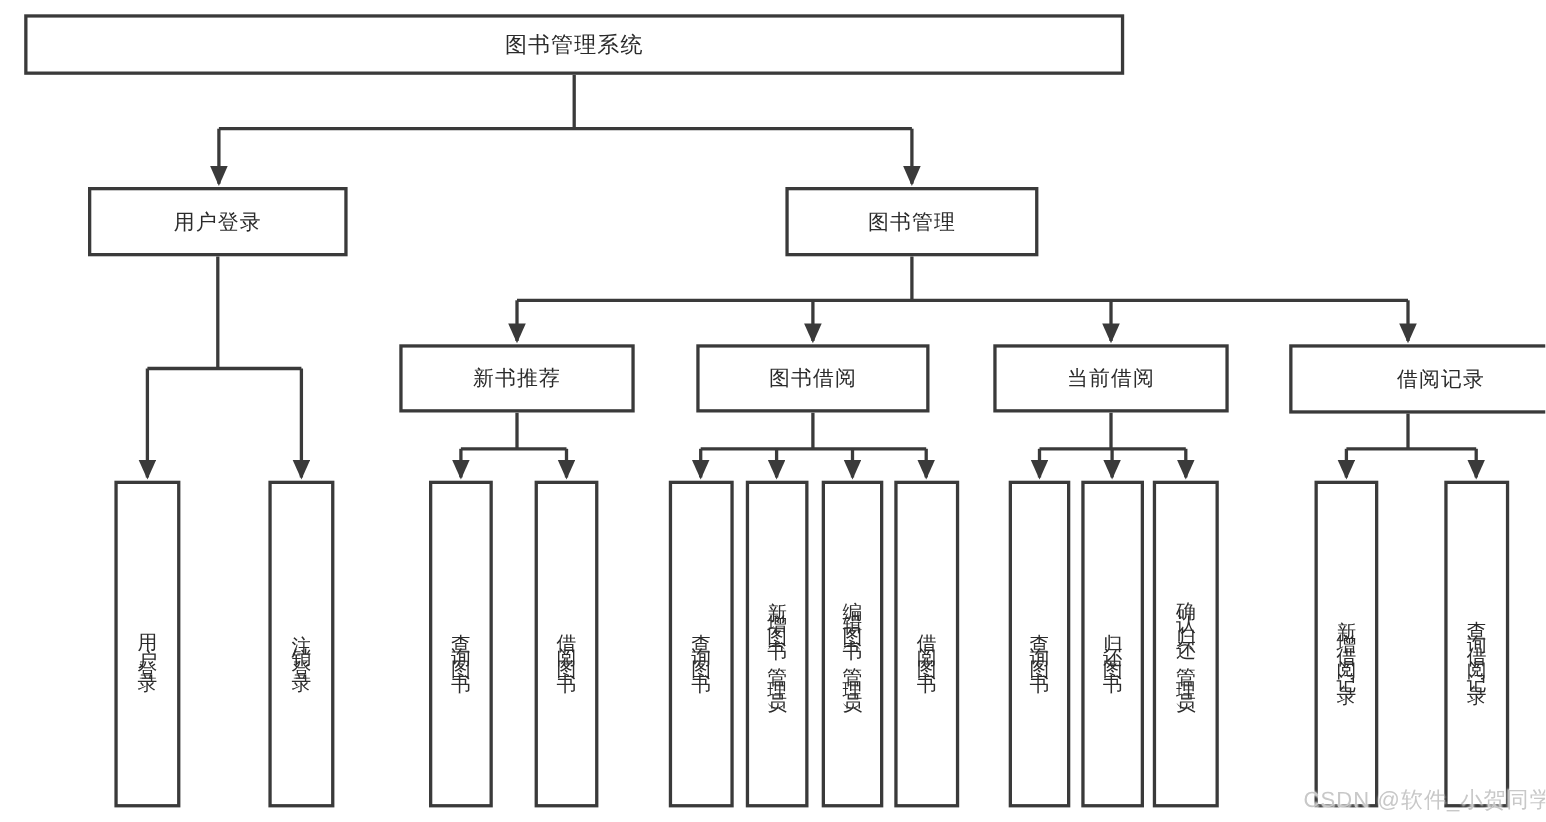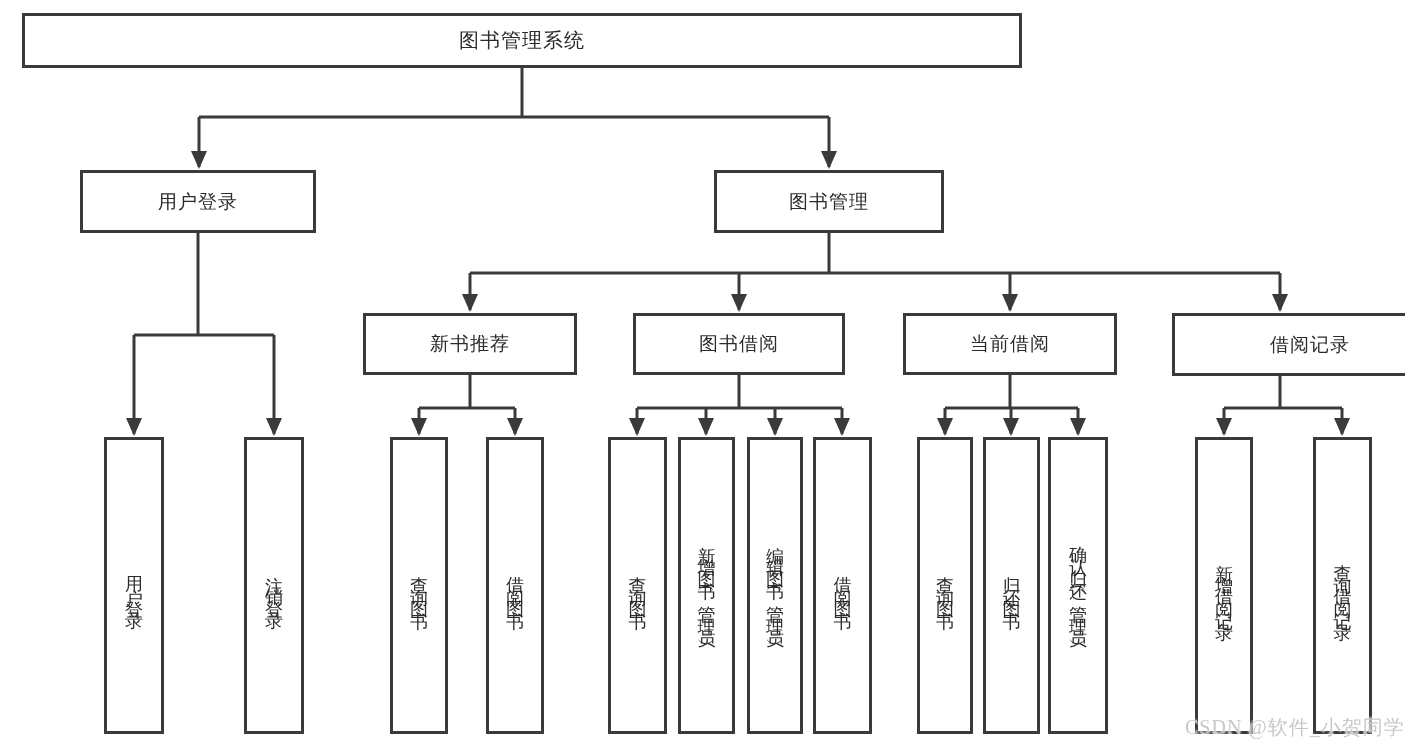--- a/index.html
+++ b/index.html
@@ -1,18 +1,18 @@
 <!DOCTYPE html>
 <html style="--line: #3a3a3a; --box-border: #3a3a3a; --text: #2b2b2b; --background: #ffffff; --watermark: #c8c8c8;"><head>
 <meta charset="utf-8">
 <style>
   html,body{margin:0;padding:0;background:#fff;}
   .canvas{
     position:relative;width:1405px;height:747px;background:var(--background,#fff);
-    font-family:Liberation Serif, serif;overflow:hidden;
+    font-family:Liberation Sans, sans-serif;overflow:hidden;
   }
   .wires{position:absolute;left:0;top:0;z-index:1;}
   .wire{fill:none;stroke:var(--line,#3a3a3a);stroke-width:3;}
   .node{
     position:absolute;z-index:2;box-sizing:border-box;
     border:3px solid var(--box-border,#3a3a3a);background:#fff;
     display:flex;align-items:center;justify-content:center;
     color:var(--text,#2b2b2b);
   }
   .h{font-size:19px;letter-spacing:1px;white-space:nowrap;}

